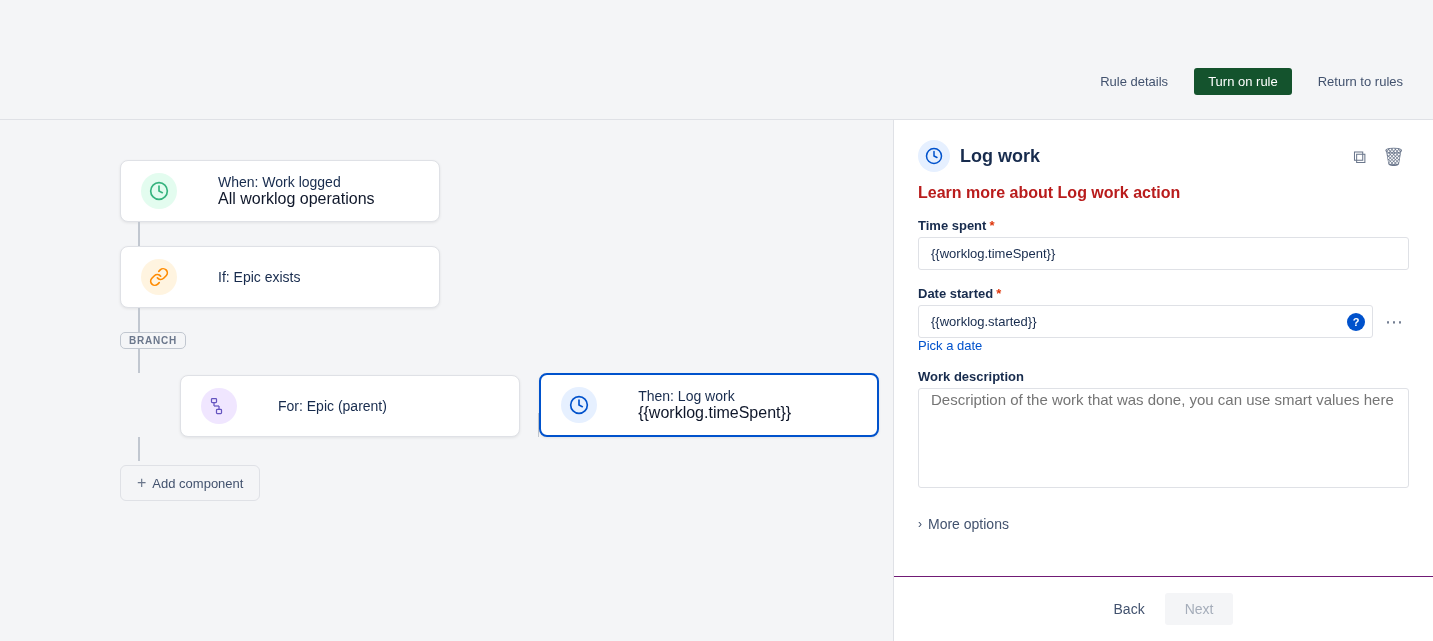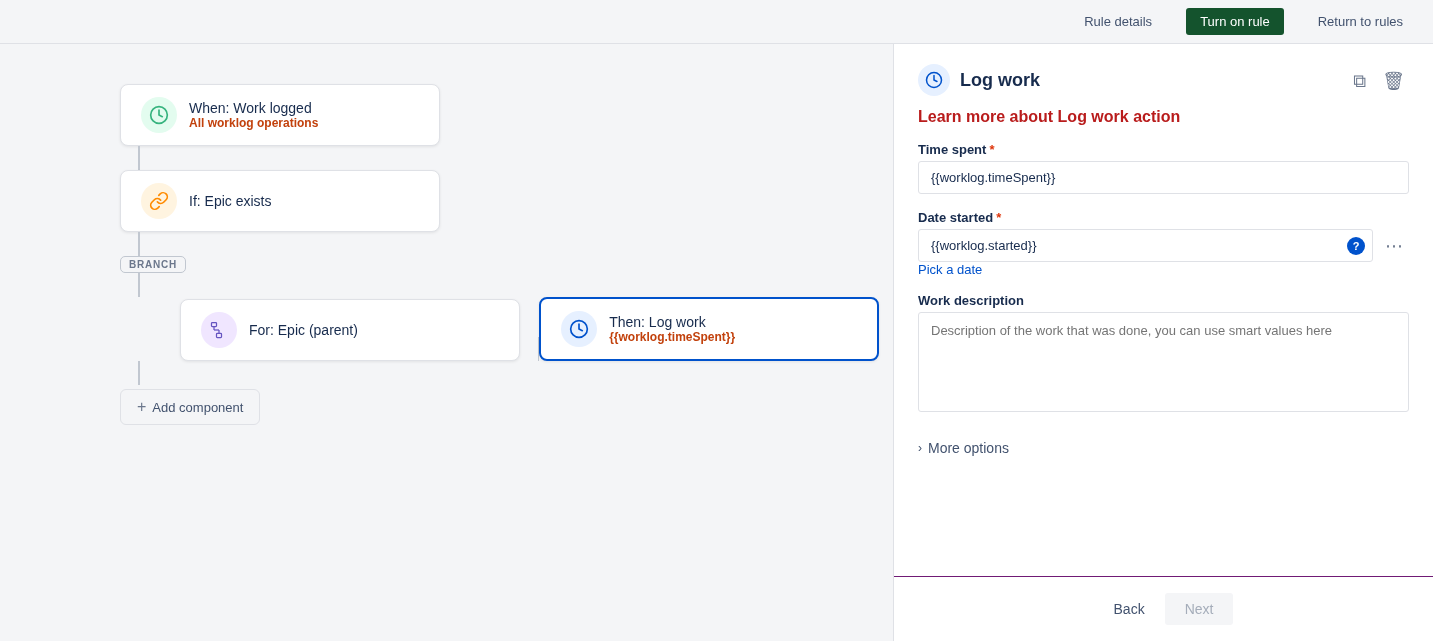--- a/index.html
+++ b/index.html
@@ -11,24 +11,25 @@
       display: flex;
       flex-direction: column;
       overflow: hidden;
     }
 
     
     .top-bar {
       display: flex;
       align-items: center;
       justify-content: flex-end;
-      padding: 8px 16px;
+      padding: 24px 16px;
       background: #f4f5f7;
       border-bottom: 1px solid #dfe1e6;
-      gap: 20px;
+      gap: 12px;
+      margin-top: 44px;
     }
     .top-bar-btn {
       padding: 6px 14px;
       border-radius: 3px;
       font-size: 13px;
       cursor: pointer;
       border: none;
     }
     .top-bar-btn.secondary {
       background: transparent;
@@ -100,30 +101,30 @@
     }
 
     .icon-green { background: #e3fcef; }
     .icon-orange { background: #fff4e0; }
     .icon-blue { background: #e6f0ff; }
     .icon-purple { background: #f0e6ff; }
 
     .flow-node-text {
       display: flex;
       flex-direction: column;
+      margin-left: 29px;
     }
     .flow-node-title {
       font-size: 14px;
       font-weight: 500;
       color: #172b4d;
     }
     .flow-node-subtitle {
-      font-size: 12px;
-      color: #c2410c;
-      font-weight: bold;
+      font-size: 16px;
+      color: #0f172a;
     }
 
     
     .connector {
       width: 2px;
       height: 24px;
       background: #c1c7d0;
       margin-left: 18px;
     }
 
@@ -311,24 +312,24 @@
       cursor: pointer;
       display: block;
       padding: 0;
       background: none;
       border: none;
       text-decoration: none;
     }
 
     .field-textarea {
       width: 100%;
-      padding: 10px 12px;
+      padding: 2px 12px;
       border: 1px solid #dfe1e6;
       border-radius: 3px;
-      font-size: 13px;
+      font-size: 15px;
       color: #9fadbc;
       background: #fff;
       resize: none;
       height: 100px;
       outline: none;
       font-family: inherit;
     }
 
     .more-options-row {
       display: flex;

